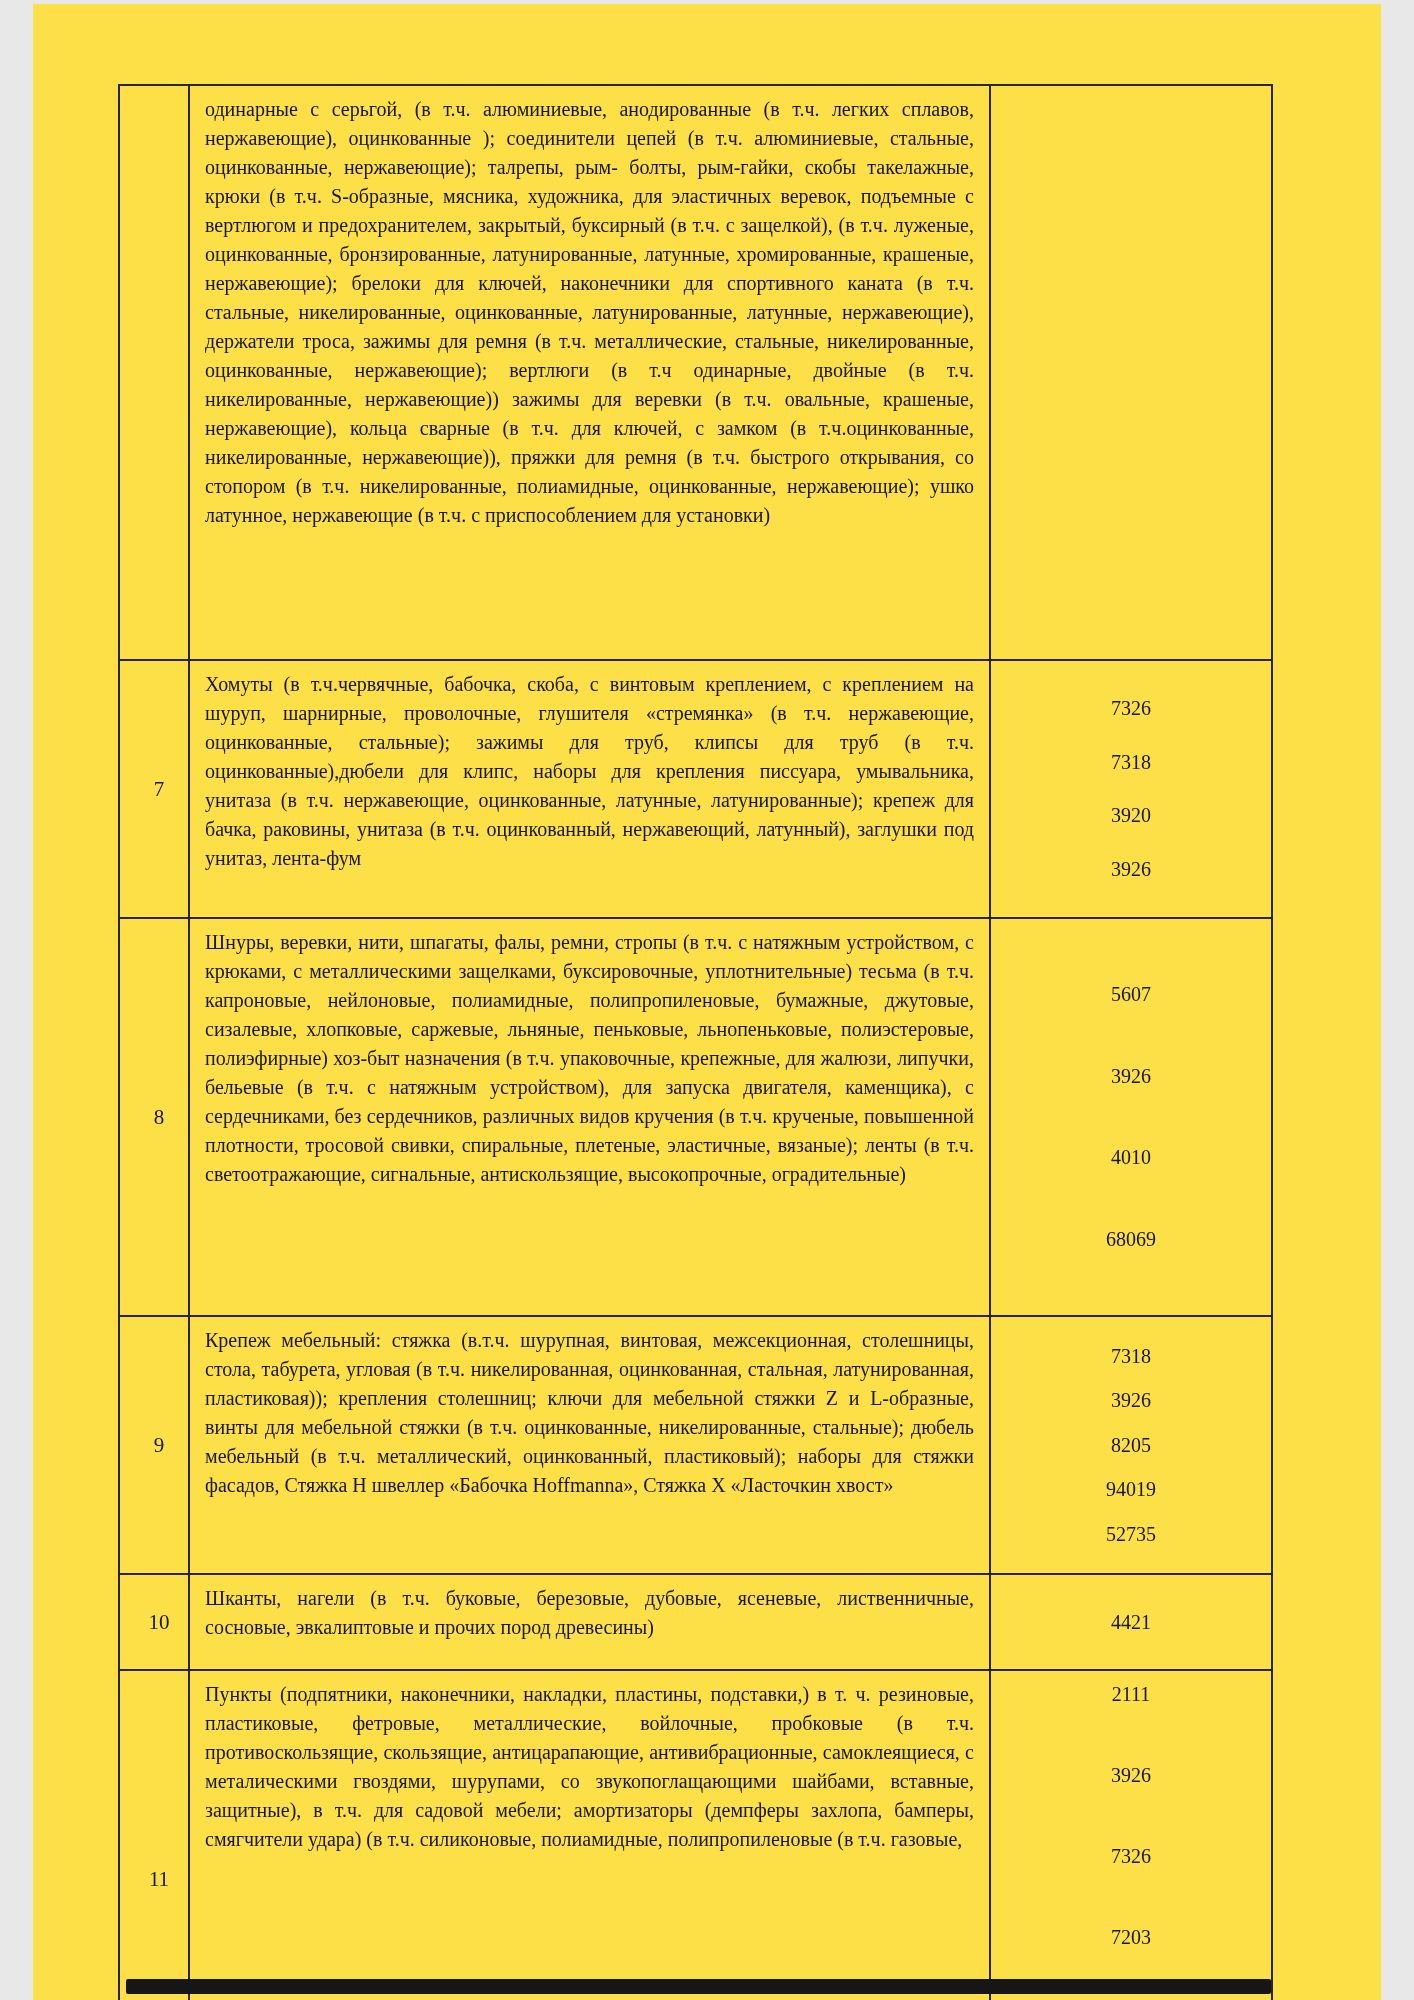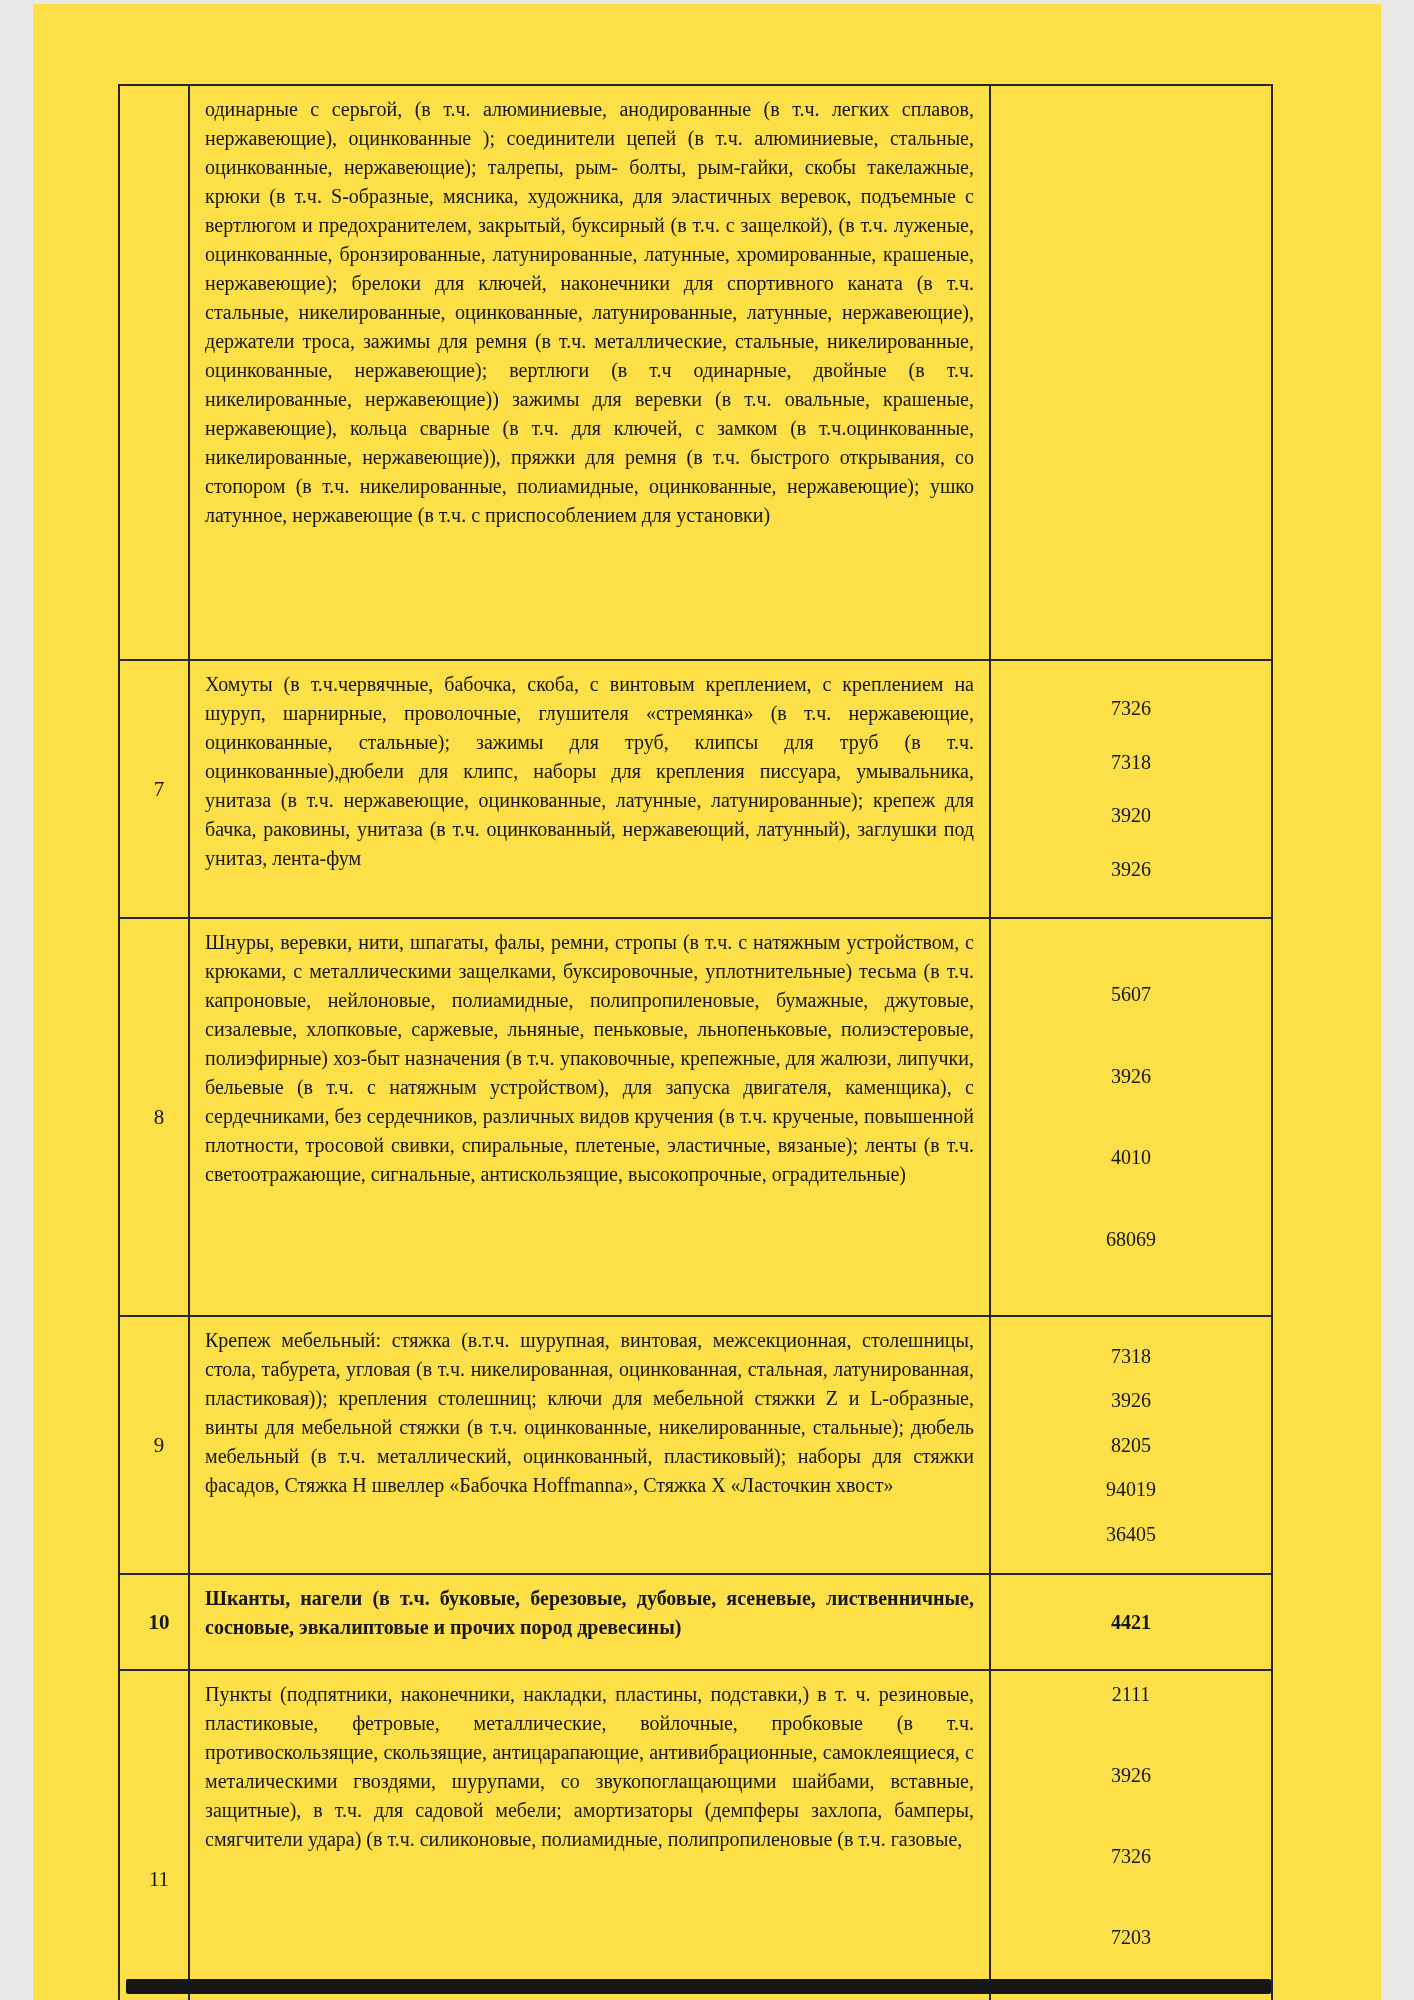--- a/index.html
+++ b/index.html
@@ -51,21 +51,21 @@
     flex-direction: column;
     justify-content: space-evenly;
     align-items: center;
     font-size: 20px;
     padding: 6px 0;
   }
   tr.r-cont  td { height: 575px; }
   tr.r-7     td { height: 258px; border-radius: 15px; }
   tr.r-8     td { height: 398px; }
   tr.r-9     td { height: 258px; }
-  tr.r-10    td { height: 96px; font-weight: bold; }
+  tr.r-10    td { height: 96px; }
   tr.r-11    td { height: 418px; }
   .scan-bar {
     position: absolute;
     left: 93px;
     top: 1975px;
     width: 1145px;
     height: 15px;
     background: #161616;
     border-radius: 2px;
     z-index: 3;
@@ -120,21 +120,21 @@
 
       <tr class="r-9">
         <td class="num">9</td>
         <td class="desc">Крепеж мебельный: стяжка (в.т.ч. шурупная, винтовая, межсекционная, столешницы, стола, табурета, угловая (в т.ч. никелированная, оцинкованная, стальная, латунированная, пластиковая)); крепления столешниц; ключи для мебельной стяжки  Z и L-образные, винты для мебельной стяжки (в т.ч. оцинкованные, никелированные, стальные); дюбель мебельный  (в т.ч. металлический, оцинкованный, пластиковый); наборы для стяжки фасадов, Стяжка Н швеллер «Бабочка Hoffmanna», Стяжка Х «Ласточкин хвост»</td>
         <td class="codes">
           <div class="codes-stack">
             <div>7318</div>
             <div>3926</div>
             <div>8205</div>
             <div>94019</div>
-            <div>36405</div>
+            <div>52735</div>
           </div>
         </td>
       </tr>
 
       <tr class="r-10">
         <td class="num">10</td>
         <td class="desc">Шканты, нагели (в т.ч. буковые, березовые, дубовые, ясеневые, лиственничные, сосновые, эвкалиптовые и прочих пород древесины)</td>
         <td class="codes">
           <div class="codes-stack">
             <div>4421</div>

